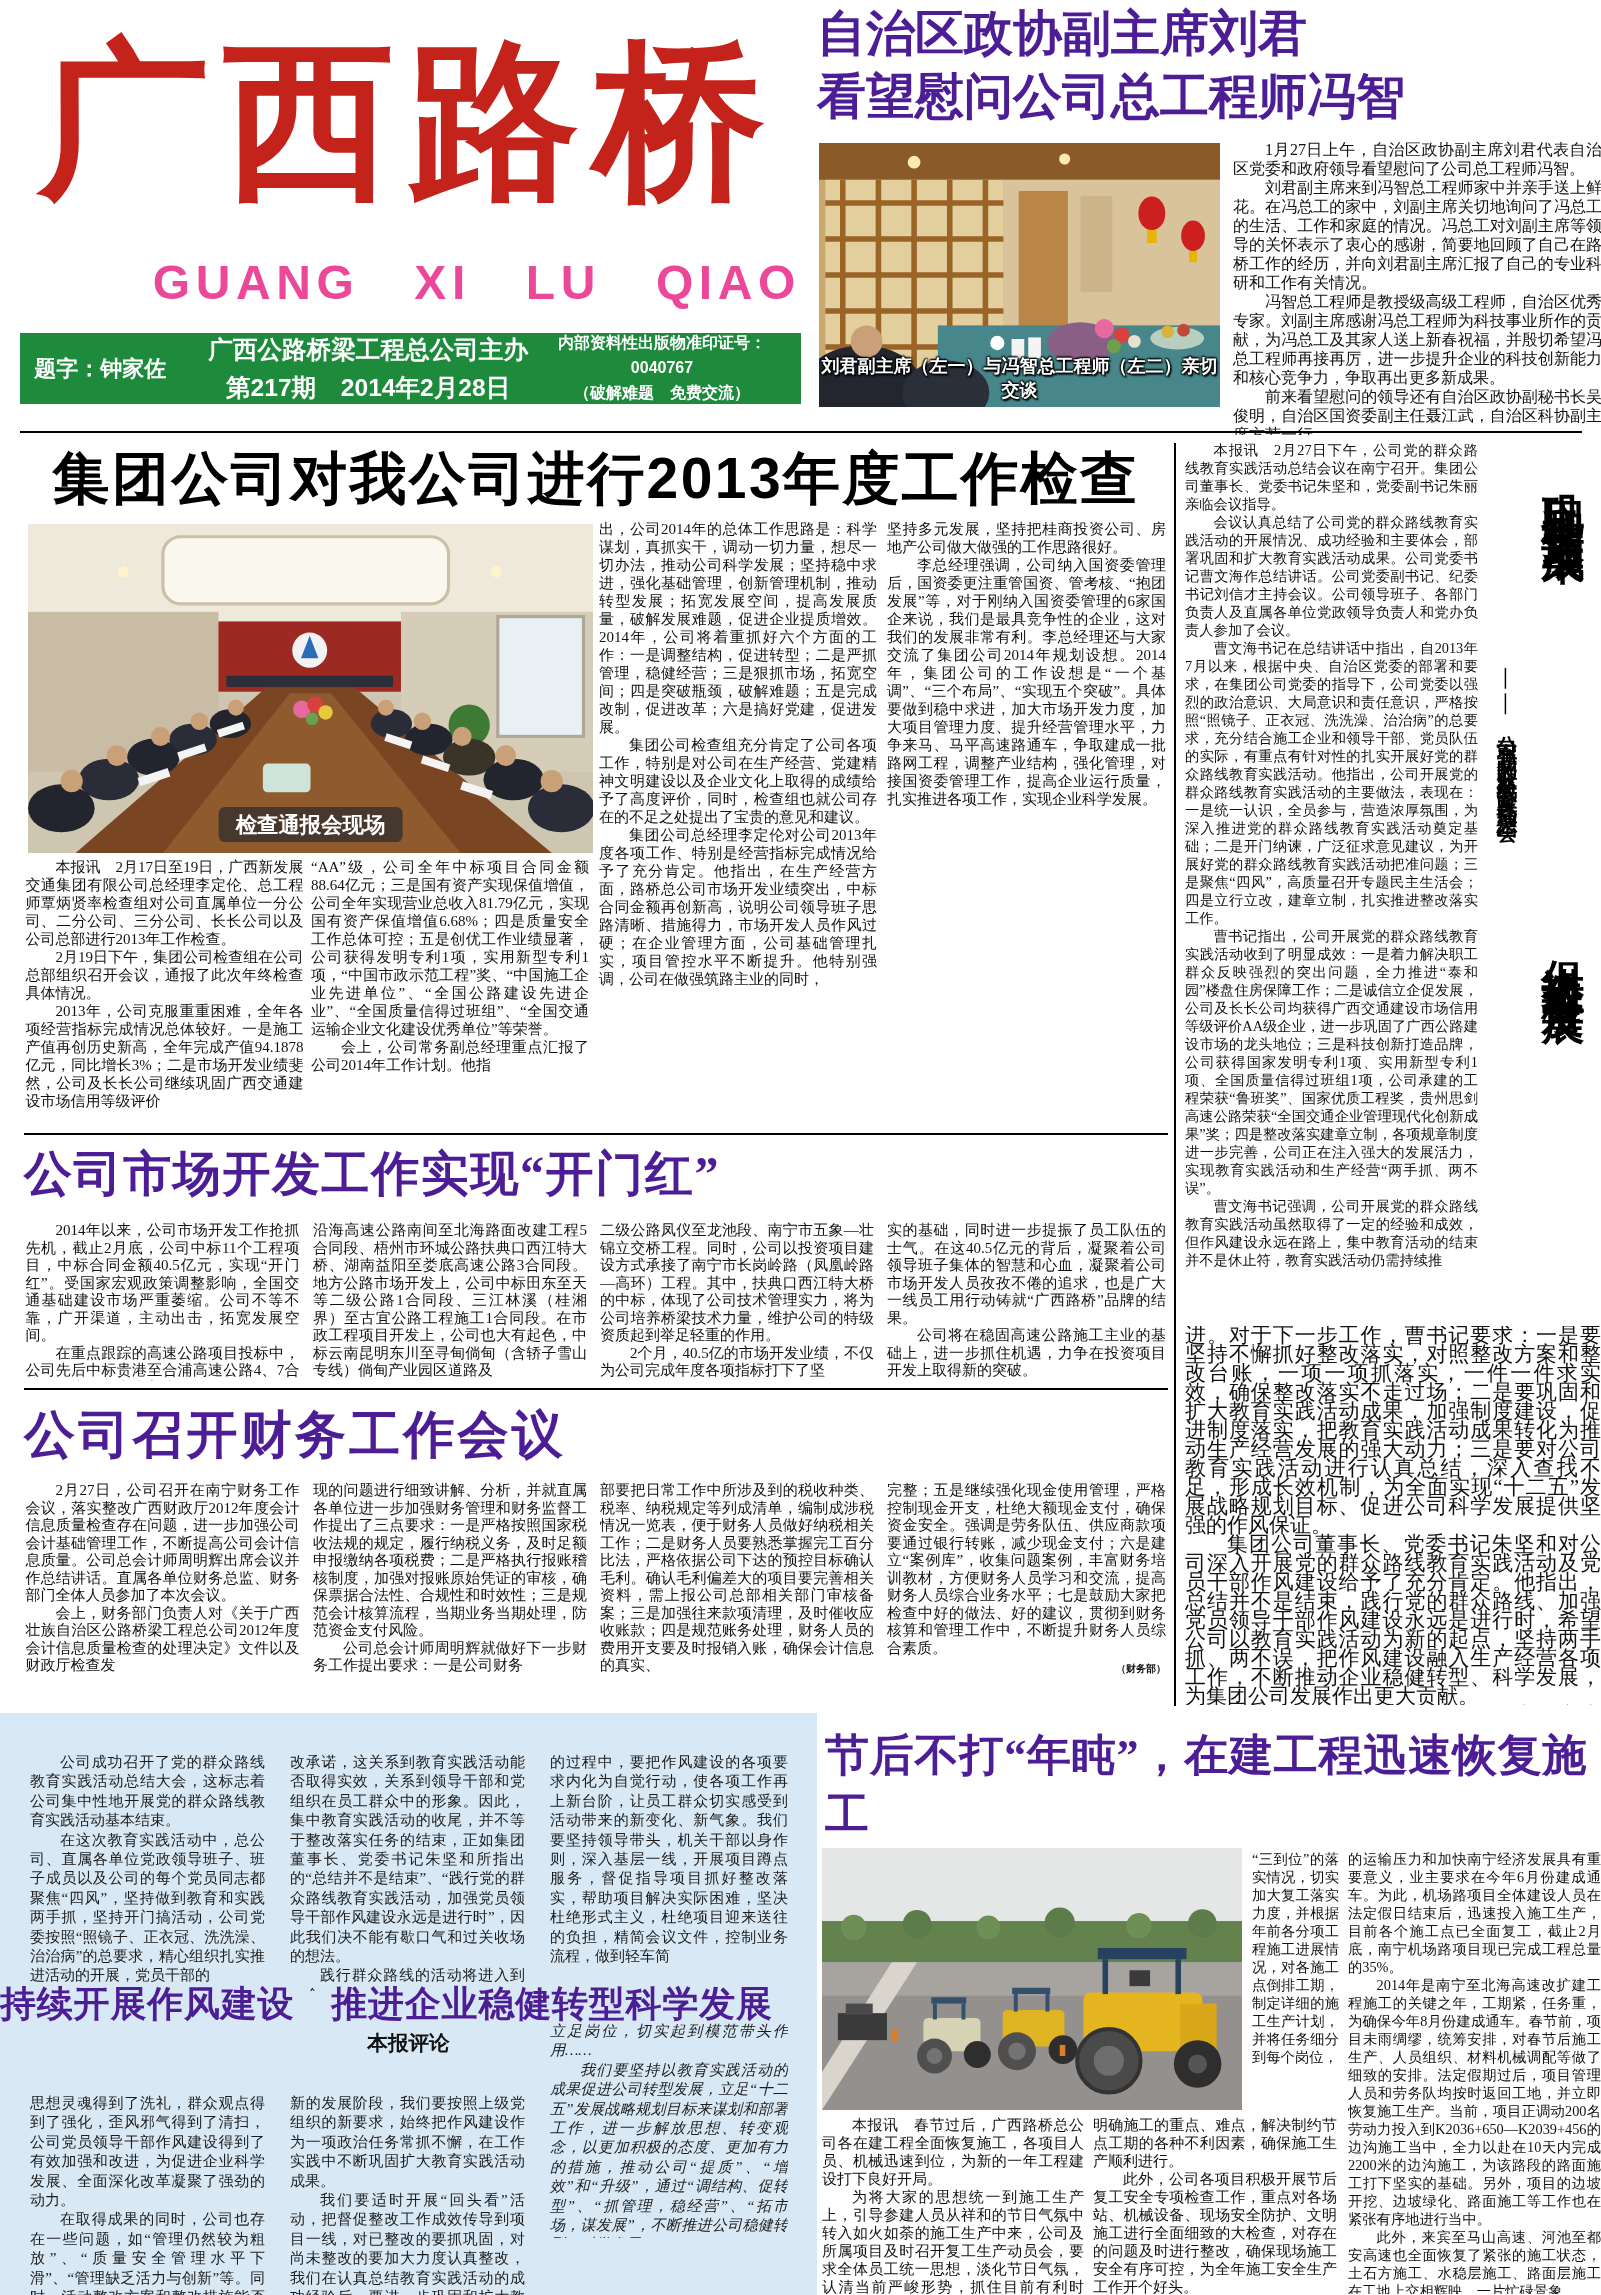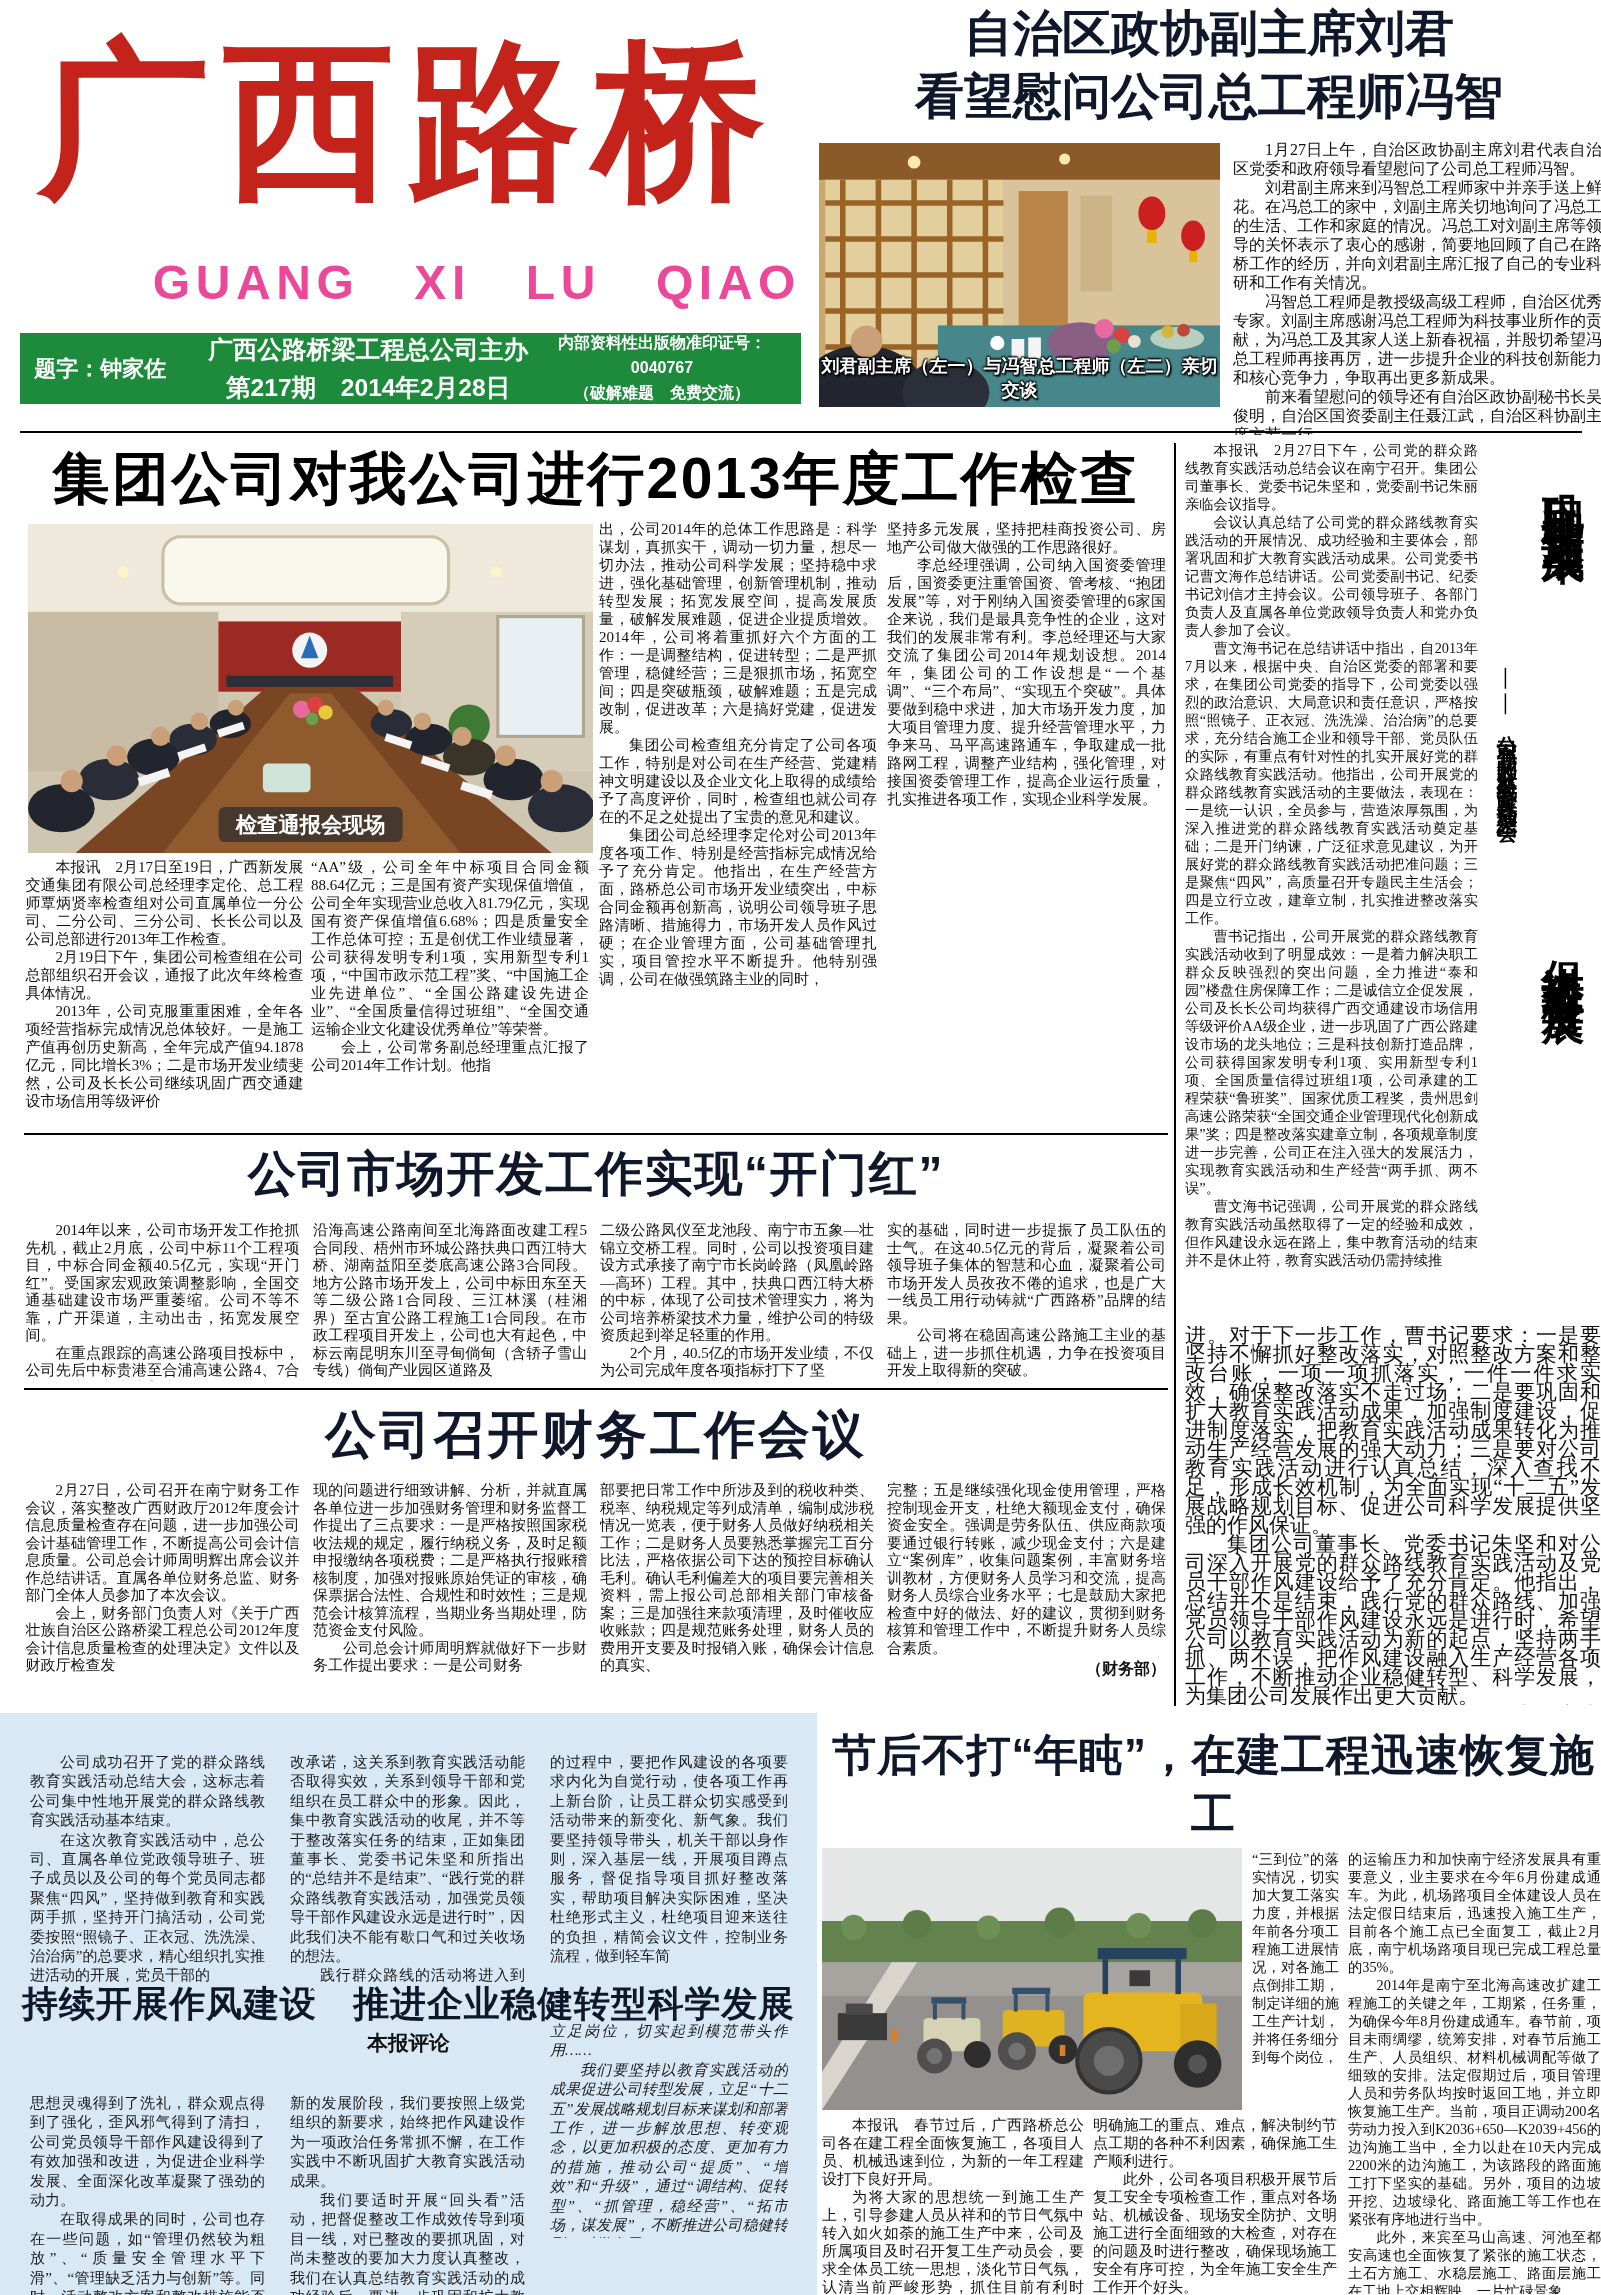--- a/index.html
+++ b/index.html
@@ -31,21 +31,21 @@
   .green-bar{
     display:flex;align-items:center;background:#1e8a3c;color:#fff;
     font-family:"Liberation Sans","DejaVu Sans",sans-serif;font-weight:bold;
   }
   .gb-left{width:171px;padding-left:14.3px;font-size:22px;}
   .gb-center{flex:1;text-align:center;}
   .gb-center .l1{font-size:24.6px;margin-bottom:5.6px;}
   .gb-center .l2{font-size:24.6px;}
   .gb-right{width:262px;text-align:center;font-size:16px;line-height:1.55;padding-right:8px;}
   
-  .h-serif{font-family:Liberation Sans, sans-serif;font-weight:900;color:#0f172a;text-align:center;}
+  .h-serif{font-family:Liberation Serif, serif;font-weight:900;color:#4c1d95;text-align:left;}
   .tr-headline{font-size:49px;line-height:1.3;}
   .main-headline{font-family:"Liberation Sans","DejaVu Sans",sans-serif;font-weight:900;font-size:57px;letter-spacing:2.4px;text-align:center;color:#000;}
   .mk-headline{font-size:48px;letter-spacing:1.6px;}
   .fin-headline{font-size:51px;letter-spacing:3.2px;}
   .c-headline{font-size:44px;letter-spacing:0.8px;}
   .e-headline{font-size:36px;letter-spacing:0.8px;}
   .e-byline{text-align:center;font-weight:bold;font-size:20.6px;}
   
   .photo{overflow:hidden;background:#888;}
   .photo svg{display:block;width:100%;height:100%;}
@@ -289,21 +289,21 @@
 </div>
 <div class="abs jcol body19 cont" style="left:600px;top:1482px;width:274px;height:225px;">
   <div data-bind-list="finance_article.col3">
       <p>部要把日常工作中所涉及到的税收种类、税率、纳税规定等列成清单，编制成涉税情况一览表，便于财务人员做好纳税相关工作；二是财务人员要熟悉掌握完工百分比法，严格依据公司下达的预控目标确认毛利。确认毛利偏差大的项目要完善相关资料，需上报公司总部相关部门审核备案；三是加强往来款项清理，及时催收应收账款；四是规范账务处理，财务人员的费用开支要及时报销入账，确保会计信息的真实、</p>
     </div>
 </div>
 <div class="abs jcol body19 cont" style="left:887px;top:1482px;width:279px;height:225px;">
   <div data-bind-list="finance_article.col4">
       <p>完整；五是继续强化现金使用管理，严格控制现金开支，杜绝大额现金支付，确保资金安全。强调是劳务队伍、供应商款项要通过银行转账，减少现金支付；六是建立“案例库”，收集问题案例，丰富财务培训教材，方便财务人员学习和交流，提高财务人员综合业务水平；七是鼓励大家把检查中好的做法、好的建议，贯彻到财务核算和管理工作中，不断提升财务人员综合素质。</p>
     </div>
-  <div class="byline" style="font-size:16px;" data-bind="finance_article.byline">（财务部）</div>
+  <div class="byline" style="font-size:10px;" data-bind="finance_article.byline">（财务部）</div>
 </div>
 
 <div class="abs editorial-box" style="left:0px;top:1713px;width:817px;height:582px;"></div>
 
 <div class="abs jcol ed-text" style="left:30px;top:1731px;width:235px;height:238px;">
   <div data-bind-list="editorial.top_col1">
       <p>公司成功召开了党的群众路线教育实践活动总结大会，这标志着公司集中性地开展党的群众路线教育实践活动基本结束。</p>
       <p>在这次教育实践活动中，总公司、直属各单位党政领导班子、班子成员以及公司的每个党员同志都聚焦“四风”，坚持做到教育和实践两手抓，坚持开门搞活动，公司党委按照“照镜子、正衣冠、洗洗澡、治治病”的总要求，精心组织扎实推进活动的开展，党员干部的</p>
     </div>
 </div>

